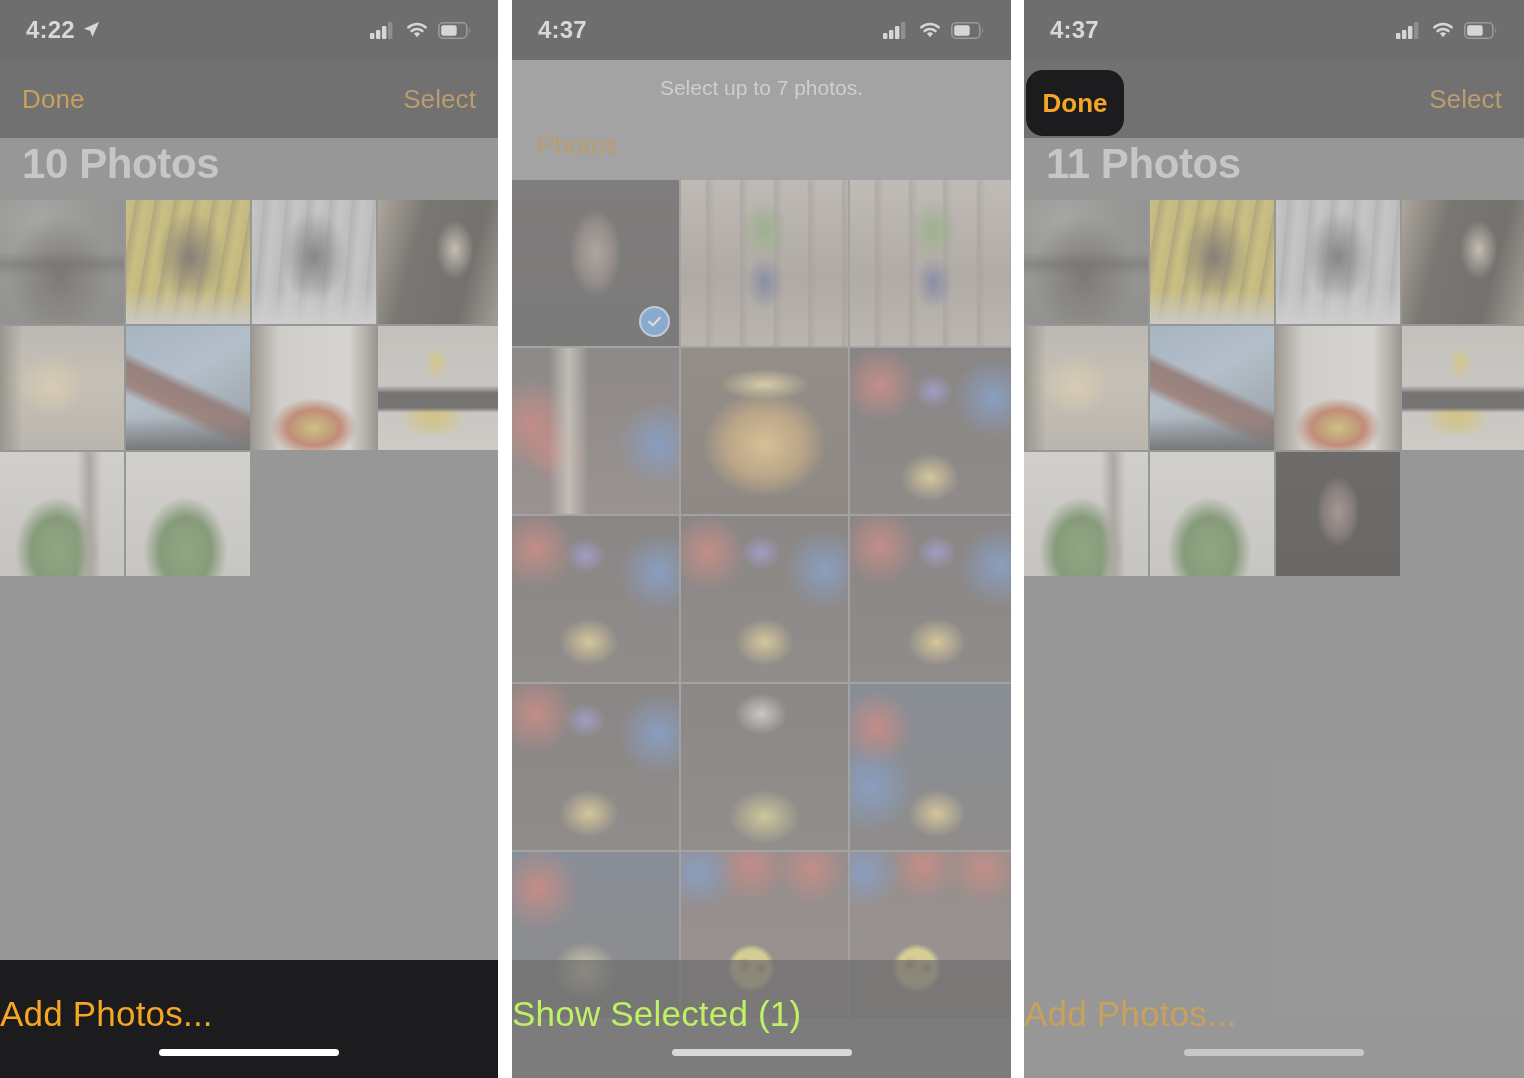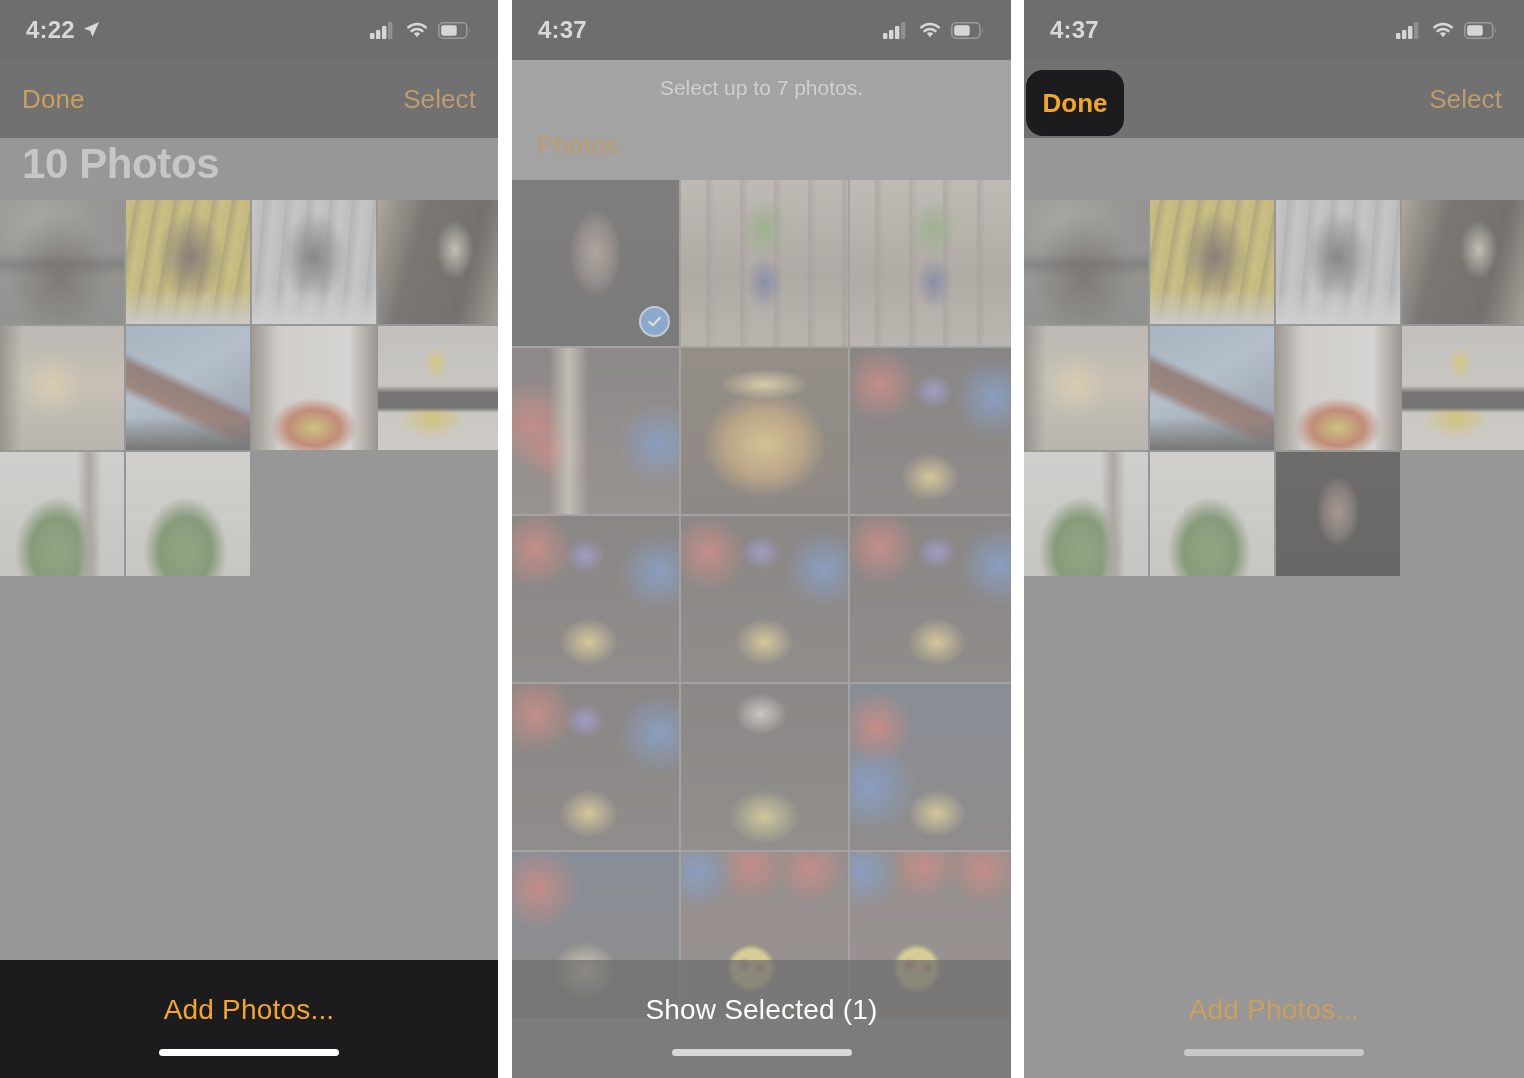--- a/index.html
+++ b/index.html
@@ -110,22 +110,22 @@
     z-index:5;
   }
   .check svg{display:block;}
 
   
   .bottombar{
     position:absolute;left:0;right:0;bottom:0;height:118px;
     z-index:18;
   }
   .bottombar .action{
-    position:absolute;top:34px;left:0;right:0;text-align:center;
-    font-size:28px;letter-spacing:.2px;
+    position:absolute;top:34px;left:0;right:0;
+    font-size:35px;letter-spacing:.2px;
   }
   .homebar{
     position:absolute;bottom:22px;left:50%;transform:translateX(-50%);
     width:180px;height:7px;border-radius:4px;
   }
 
   
   .veil{position:absolute;inset:0;background:rgba(190,190,190,.52);pointer-events:none;z-index:9;}
   .veil-strong{background:rgba(198,198,198,.60);}
 </style>
@@ -383,21 +383,21 @@
         <div class="art" style="background:radial-gradient(circle at 8% 12%,#2f62b5 0%,#2f62b500 18%),radial-gradient(circle at 44% 8%,#c0392b 0%,#c0392b00 20%),radial-gradient(circle at 80% 10%,#c0392b 0%,#c0392b00 18%);"></div>
         <div class="art" style="background:radial-gradient(circle at 40% 70%,#e8d84a 0%,#e8d84a 12%,#e8d84a00 16%);"></div>
         <div class="art" style="background:radial-gradient(circle at 36% 68%,#c0392b 0%,#c0392b00 5%),radial-gradient(circle at 46% 70%,#c0392b 0%,#c0392b00 5%);"></div>
       </div>
     </div>
 
     <div class="veil veil-strong"></div>
 
 
     <div class="bottombar" style="background:rgba(110,110,110,.72);">
-      <div class="action" style="color:#ffffff;">Show Selected (1)</div>
+      <div class="action" style="color:#bef264;">Show Selected (1)</div>
       <div class="homebar" style="background:#d8d8d8;"></div>
     </div>
   </div>
 
   <div class="phone" id="phone3">
 
     <div class="statusbar">
       <div class="clock">
         <span>4:37</span>
       </div>
@@ -425,20 +425,21 @@
           </svg>
         </span>
       </div>
     </div>
 
     <div class="navbar">
       <button class="navbtn" style="opacity:0;">Done</button>
       <button class="navbtn muted">Select</button>
     </div>
 
+    <div class="bigtitle">11 Photos</div>
 
     <div class="grid g4">
       <div class="cell">
           <div class="art" style="background:
         radial-gradient(circle at 32% 18%, #8d8e86 0%, #6e7068 45%, #5c5e57 100%),
         linear-gradient(180deg,#9aa0a4 0%,#6b6358 60%,#4b4440 100%);"></div>
         <div class="art" style="background:radial-gradient(ellipse at 48% 62%,#3a2f29 0%,#3a2f2900 58%);"></div>
         <div class="art" style="background:linear-gradient(180deg,#00000000 42%,#15100e66 52%,#00000000 62%);"></div>
         </div>
       <div class="cell">

